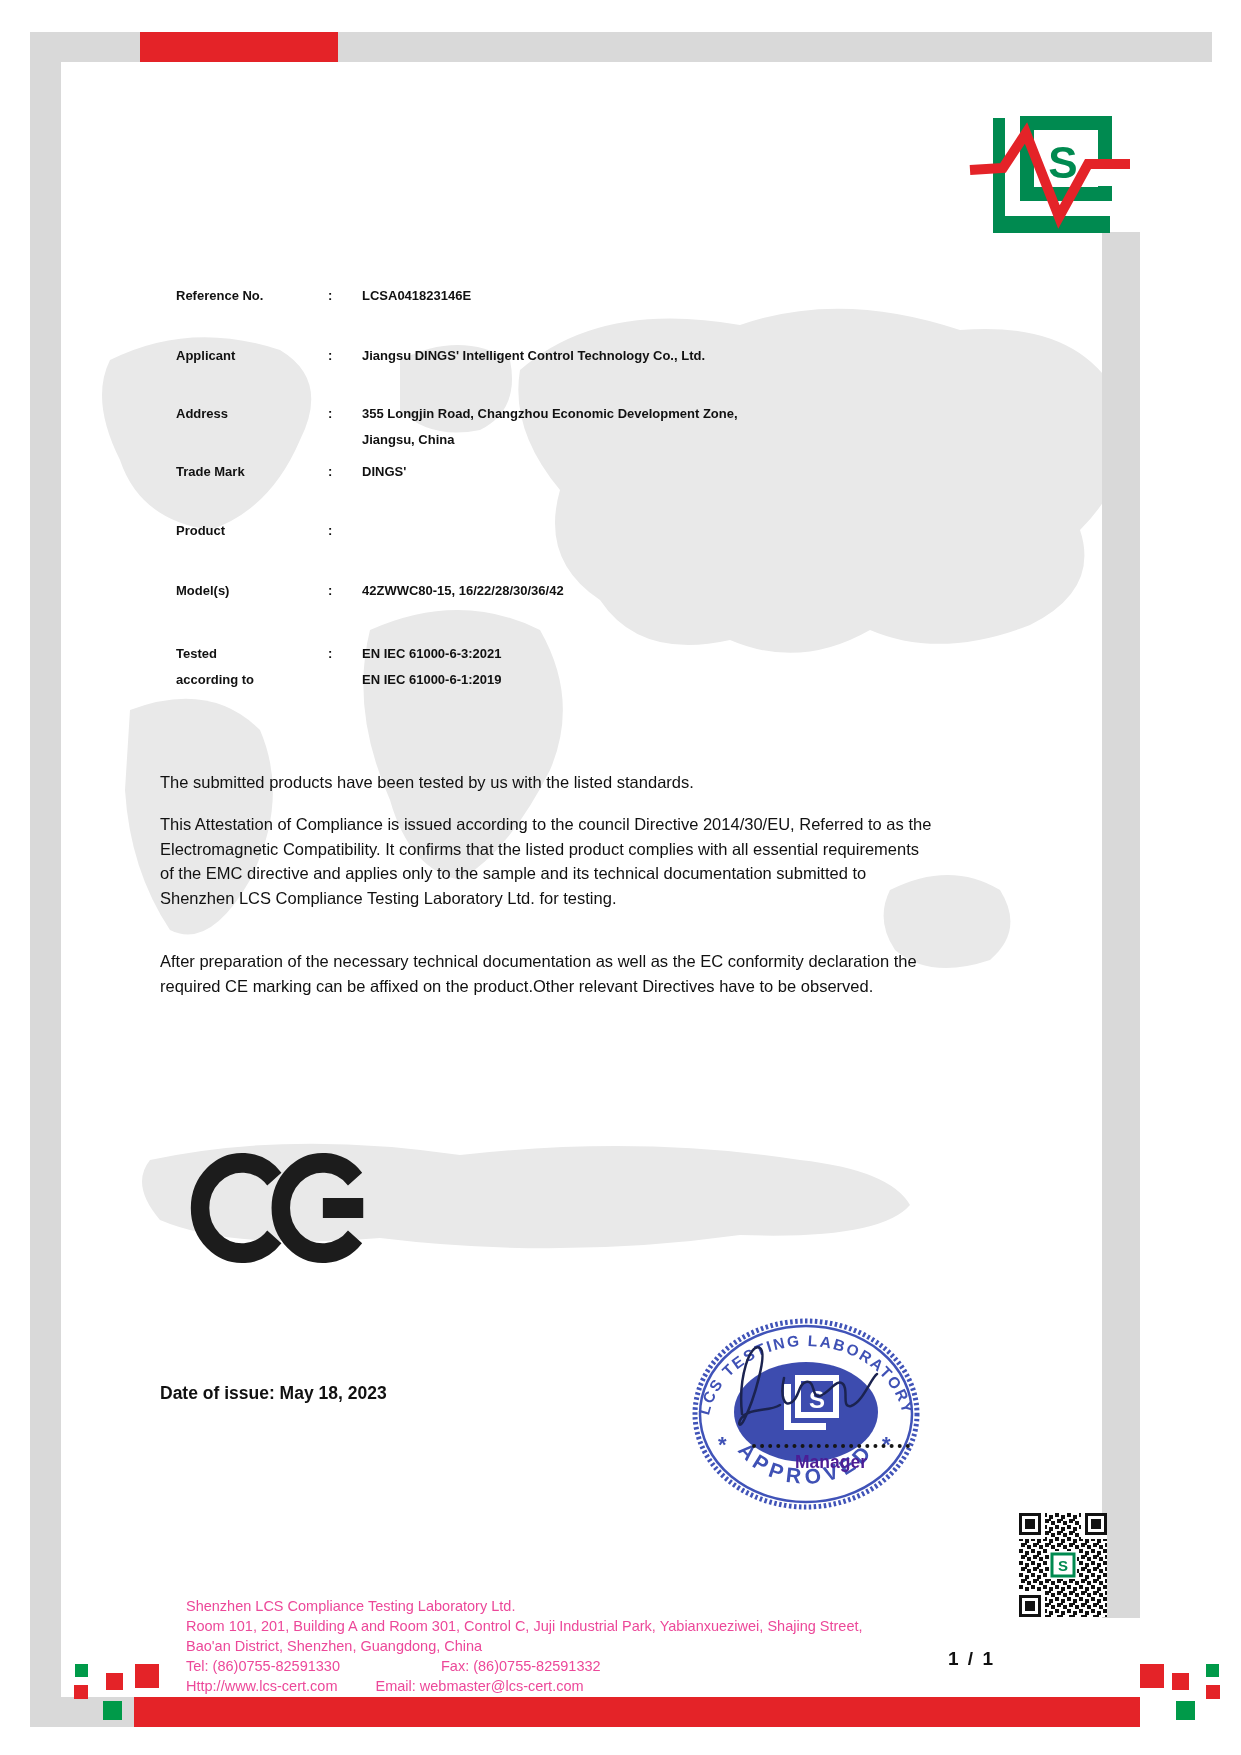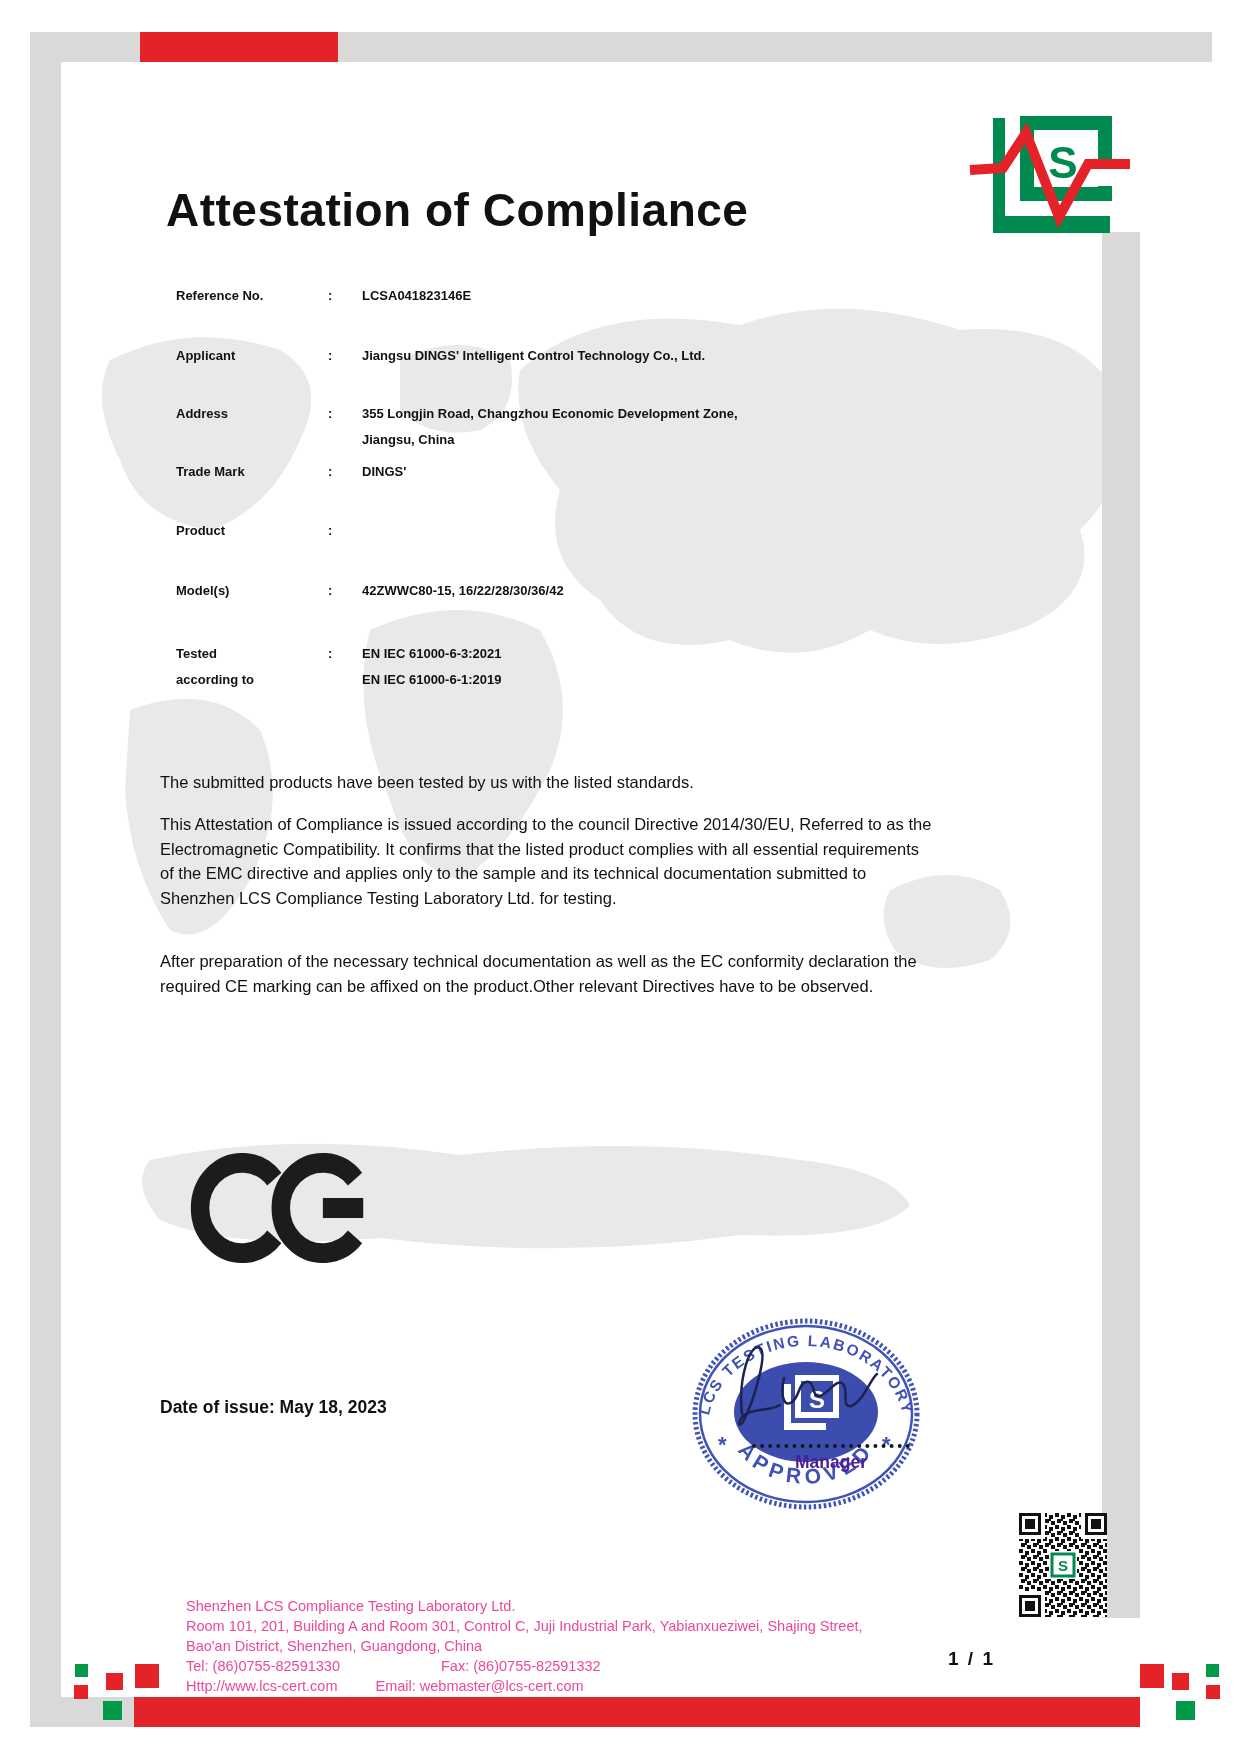--- a/index.html
+++ b/index.html
@@ -34,21 +34,21 @@
   .frow { position:absolute; left:176px; width:810px; display:flex; font-weight:700; font-size:13px; line-height:26px; }
   .frow .lbl { width:152px; white-space:pre-line; }
   .frow .col { width:34px; }
   .frow .val { flex:1; white-space:pre-line; }
   #f0{top:283px} #f1{top:343px} #f2{top:401px} #f3{top:459px} #f4{top:518px} #f5{top:578px} #f6{top:641px}
 
   .para { position:absolute; left:160px; width:775px; font-size:16.5px; line-height:24.5px; }
   #p1{top:770px} #p2{top:812px} #p3{top:949px}
 
   #ce    { left:190px; top:1152px; }
-  #issue { left:160px; top:1383px; font-size:17.5px; font-weight:700;margin-top:14px; }
+  #issue { left:160px; top:1383px; font-size:17.5px; font-weight:700; }
 
   #stamp   { left:690px; top:1316px; }
   #dots    { left:752px; top:1444px; width:158px; height:0; border-top:4px dotted #161616; }
   #manager { left:752px; top:1452px; width:158px; text-align:center; font-weight:700; font-size:17.5px; color:#4c1d95; }
   .arc-top { font-size:15.5px; font-weight:700; fill:#3f51b5; letter-spacing:2px; }
   .arc-bot { font-size:21px;   font-weight:700; fill:#3f51b5; letter-spacing:5px; }
   .star    { font-size:22px;   font-weight:700; fill:#3f51b5; }
 
   #qr { left:1019px; top:1513px; }
 
@@ -93,21 +93,20 @@
 
   <svg id="logo" class="abs" width="170" height="140" viewBox="0 0 170 140">
     <rect x="28" y="22" width="12" height="115" fill="#008a50"></rect>
     <rect x="28" y="120" width="117" height="17" fill="#008a50"></rect>
     <rect x="62" y="27" width="78" height="71" fill="none" stroke="#008a50" stroke-width="14"></rect>
     <rect x="132" y="64" width="18" height="26" fill="#ffffff"></rect>
     <text x="98" y="82" text-anchor="middle" font-size="44" font-weight="bold" fill="#008a50">S</text>
     <polyline points="5,74 38,72 61,37 94,121 123,68 165,68" fill="none" stroke="#e42328" stroke-width="10"></polyline>
   </svg>
 
-  <h1 id="title" class="abs" style="margin:0;">Attestation of Compliance</h1>
 
   <div id="f0" class="frow">
     <span class="lbl">Reference No.</span>
     <span class="col">:</span>
     <span class="val">LCSA041823146E</span>
   </div>
   <div id="f1" class="frow">
     <span class="lbl">Applicant</span>
     <span class="col">:</span>
     <span class="val">Jiangsu DINGS' Intelligent Control Technology Co., Ltd.</span>

